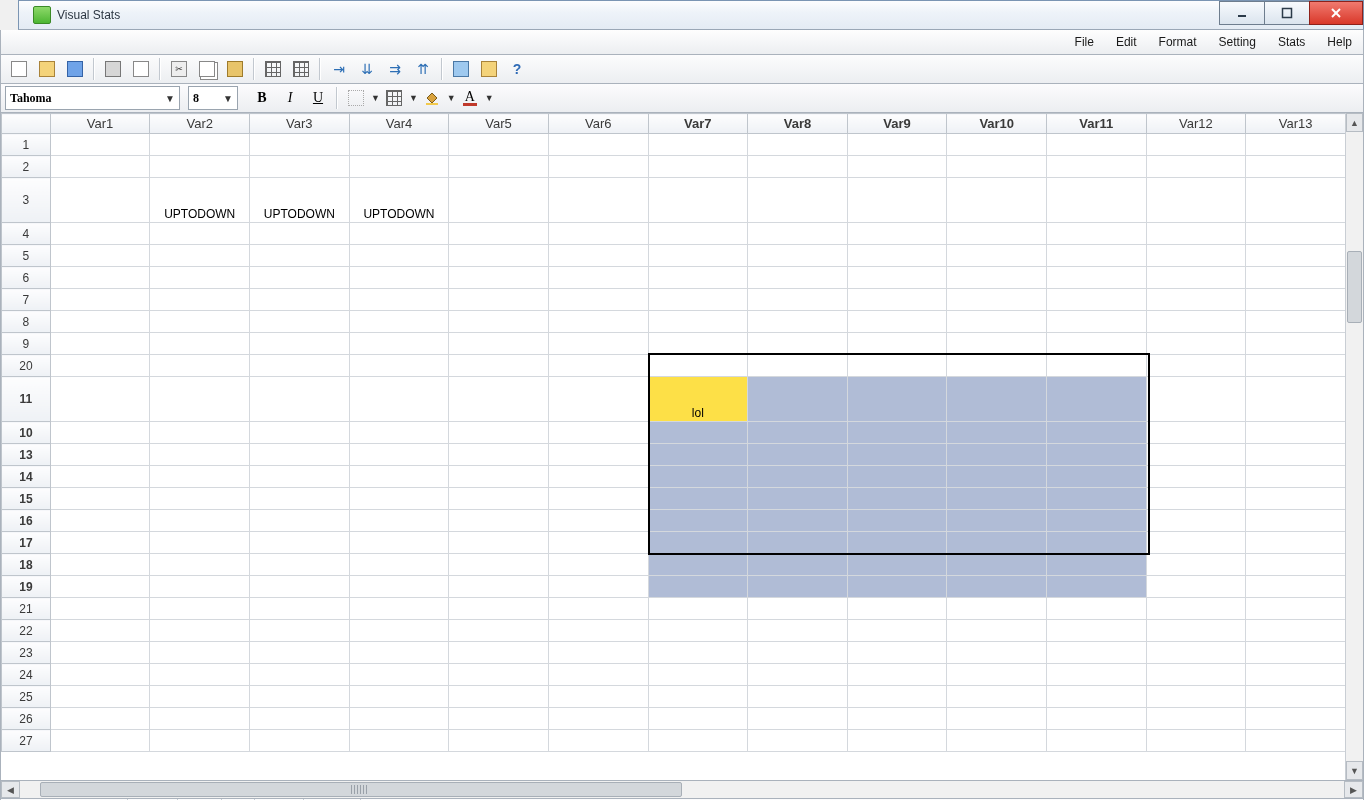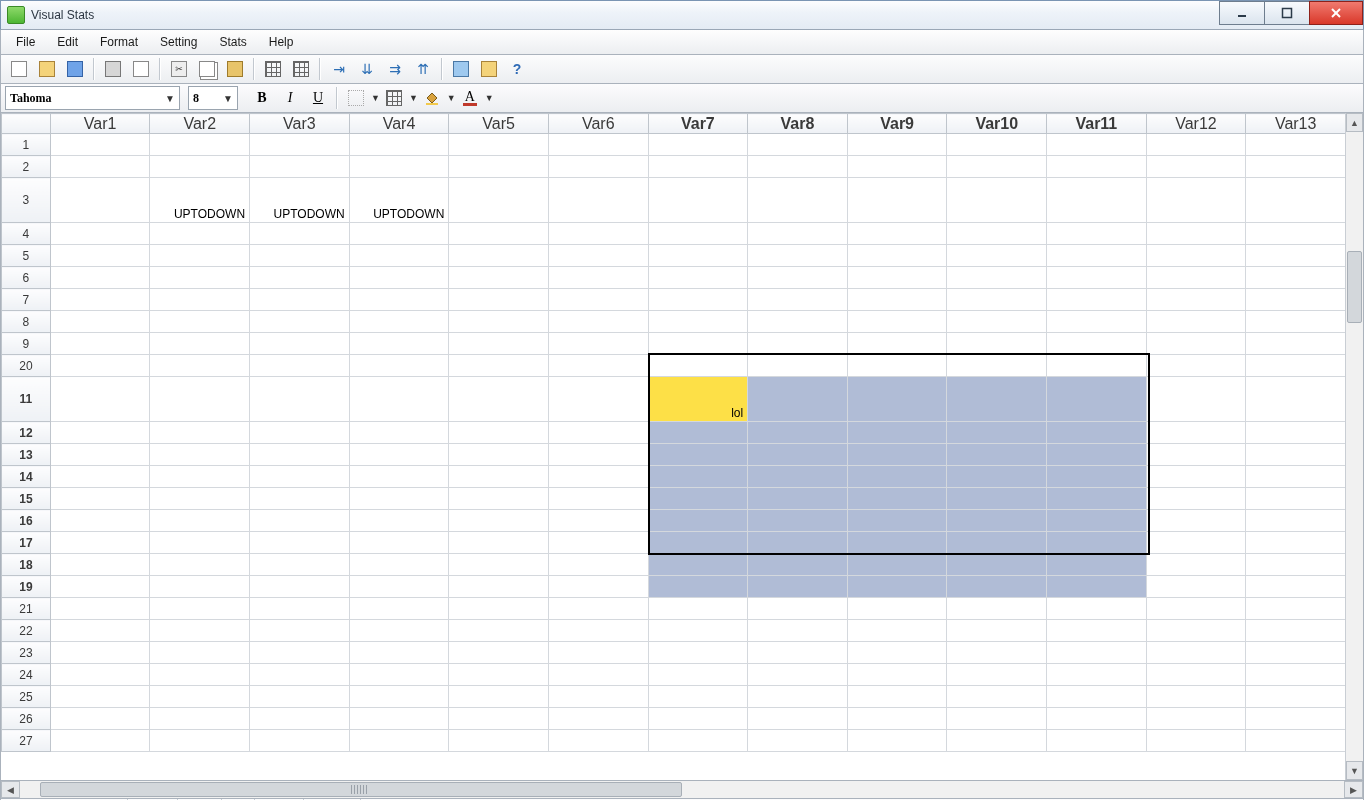--- a/index.html
+++ b/index.html
@@ -15,22 +15,23 @@
   }
 
   
   .titlebar {
     height: 28px;
     background: linear-gradient(#fdfdfe, #eef3f9 40%, #e4ebf4);
     border: 1px solid #7b95b3;
     border-bottom: 1px solid #9aa7b6;
     display: flex;
     align-items: center;
-    padding-left: 6px;
+    padding-left: 14px;
     position: relative;
+    margin-left: 18px;
   }
   .titlebar .app-icon {
     width: 16px; height: 16px;
     background: linear-gradient(#8ed96a,#4db633);
     border: 1px solid #3a8a26;
     border-radius: 2px;
     margin-right: 6px;
   }
   .titlebar .app-title { color:#2c3642; }
   .titlebar .ctrls {
@@ -59,20 +60,21 @@
 
   
   .menubar {
     height: 24px;
     background: linear-gradient(#fefefe,#eceef1);
     border: 1px solid #aab2bc;
     border-top: none;
     display: flex;
     align-items: stretch;
     padding-left: 4px;
+    justify-content: flex-end;
   }
   .menubar .item {
     padding: 0 11px;
     line-height: 24px;
     color:#1a1a1a;
   }
 
   
   .toolbar {
     height: 28px;
@@ -172,38 +174,38 @@
   table.sheet th, table.sheet td {
     border: 1px solid #d4d8dd;
     height: 21px;
     padding: 0;
     overflow: hidden;
   }
   table.sheet thead th {
     background: linear-gradient(#fdfdfe,#eef1f5);
     font-weight: normal;
     color:#3a3a3a;
-    font-size: 16px;
+    font-size: 13px;
     border-color:#bfc5cc;
     height: 19px;
   }
   table.sheet thead th.bold { font-weight:bold; }
   table.sheet tbody th.rowhdr {
     background: linear-gradient(#fdfdfe,#eef1f5);
     font-weight: normal;
     text-align: center;
     color:#3a3a3a;
     border-color:#bfc5cc;
     width: 48px;
   }
   table.sheet tbody th.rowhdr.bold { font-weight:bold; }
   .corner { width:48px; background:linear-gradient(#fdfdfe,#eef1f5); border-color:#bfc5cc;}
   .col { width: 98px; }
 
-  td .cell { padding: 1px 4px; font-size:12px; white-space:nowrap; text-align:right;margin-top:28px; }
+  td .cell { padding: 1px 4px; font-size:12px; white-space:nowrap; text-align:center;margin-top:28px; }
 
   
   td.sel { background:#b0bcd6; }
   td.active { background:#fde047; }
   .sel-outline {
     position:absolute;
     border:2px solid #000;
     pointer-events:none;
   }
 
@@ -607,21 +609,21 @@
             <div class="cell">lol</div>
           </td>
           <td id="cell-r11-c8" class="sel"></td>
           <td id="cell-r11-c9" class="sel"></td>
           <td id="cell-r11-c10" class="sel"></td>
           <td id="cell-r11-c11" class="sel"></td>
           <td id="cell-r11-c12"></td>
           <td id="cell-r11-c13"></td>
         </tr>
         <tr>
-          <th class="rowhdr bold">12</th>
+          <th class="rowhdr bold">10</th>
           <td id="cell-r12-c1"></td>
           <td id="cell-r12-c2"></td>
           <td id="cell-r12-c3"></td>
           <td id="cell-r12-c4"></td>
           <td id="cell-r12-c5"></td>
           <td id="cell-r12-c6"></td>
           <td id="cell-r12-c7" class="sel"></td>
           <td id="cell-r12-c8" class="sel"></td>
           <td id="cell-r12-c9" class="sel"></td>
           <td id="cell-r12-c10" class="sel"></td>

